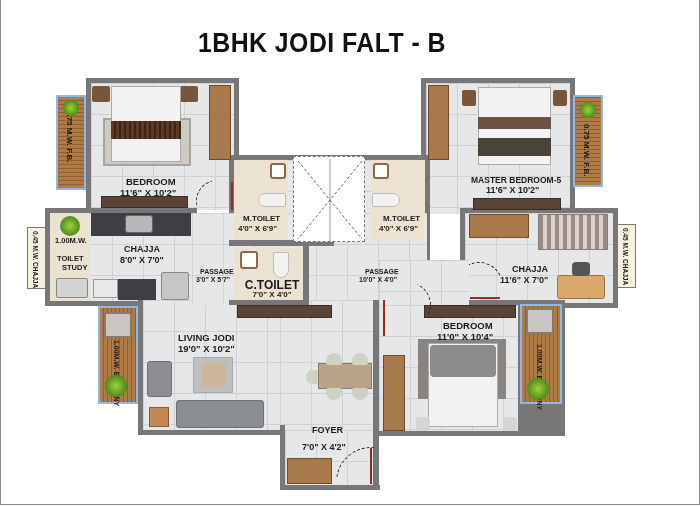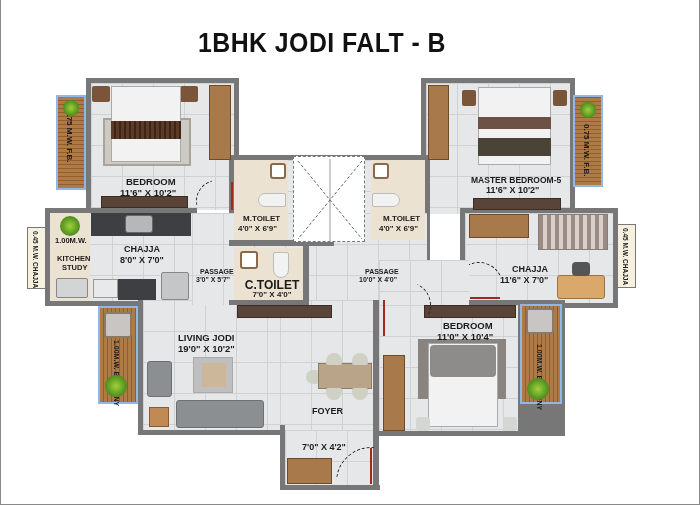--- a/index.html
+++ b/index.html
@@ -119,21 +119,21 @@
   <div class="label lg" style="left:120px;top:187px;">11'6" X 10'2"</div>
 
   <div class="abs counter" style="left:91px;top:213px;width:100px;height:23px;"></div>
   <div class="abs" style="left:125px;top:215px;width:28px;height:18px;background:#b5b7b9;border:1px solid #666;border-radius:3px;"></div>
   <div class="abs" style="left:93px;top:279px;width:25px;height:19px;background:#e9e9e9;border:1px solid #999;"></div>
   <div class="abs counter" style="left:118px;top:279px;width:38px;height:21px;"></div>
   <div class="abs" style="left:161px;top:272px;width:28px;height:28px;background:#c4c6c8;border:1px solid #888;border-radius:2px;"></div>
   <div class="abs" style="left:56px;top:278px;width:32px;height:20px;background:#d3d4d6;border:1px solid #888;border-radius:2px;"></div>
   <div class="abs plant" style="left:60px;top:216px;width:20px;height:20px;"></div>
   <div class="label" style="left:55px;top:236px;font-size:7.5px;line-height:9px;">1.00M.W.</div>
-  <div class="label" style="left:57px;top:254px;font-size:7.5px;line-height:9px;">KITCHEN</div>
+  <div class="label" style="left:57px;top:254px;font-size:7.5px;line-height:9px;">TOILET</div>
   <div class="label" style="left:62px;top:263px;font-size:7.5px;line-height:9px;">STUDY</div>
   <div class="label" style="left:124px;top:244px;">CHAJJA</div>
   <div class="label" style="left:120px;top:255px;">8'0" X 7'0"</div>
 
   <div class="label" style="left:200px;top:268px;font-size:7px;line-height:8px;">PASSAGE</div>
   <div class="label" style="left:196px;top:276px;font-size:7px;line-height:8px;">3'0" X 5'7"</div>
   <div class="door-arc" style="left:196px;top:180px;width:40px;height:40px;transform:rotate(-60deg);"></div>
   <div class="doorleaf" style="left:231px;top:182px;width:2px;height:28px;"></div>
 
   <div class="abs" style="left:270px;top:163px;width:16px;height:16px;background:#fff;border:2px solid #8b6a4a;border-radius:3px;"></div>
@@ -183,21 +183,21 @@
   <div class="label lg" style="left:178px;top:343px;">19'0" X 10'2"</div>
 
   <div class="abs" style="left:318px;top:363px;width:54px;height:26px;background:#b9a48a;border:1px solid #8e7b62;"></div>
   <div class="abs" style="left:326px;top:353px;width:16px;height:12px;background:#cfd1c4;border-radius:8px 8px 2px 2px;"></div>
   <div class="abs" style="left:352px;top:353px;width:16px;height:12px;background:#cfd1c4;border-radius:8px 8px 2px 2px;"></div>
   <div class="abs" style="left:326px;top:388px;width:16px;height:12px;background:#cfd1c4;border-radius:2px 2px 8px 8px;"></div>
   <div class="abs" style="left:352px;top:388px;width:16px;height:12px;background:#cfd1c4;border-radius:2px 2px 8px 8px;"></div>
   <div class="abs" style="left:306px;top:370px;width:12px;height:14px;background:#cfd1c4;border-radius:8px 2px 2px 8px;"></div>
 
   <div class="abs wardrobe" style="left:287px;top:458px;width:45px;height:26px;"></div>
-  <div class="label" style="left:312px;top:406px;">FOYER</div>
+  <div class="label" style="left:312px;top:425px;">FOYER</div>
   <div class="label" style="left:302px;top:442px;">7'0" X 4'2"</div>
   <div class="door-arc" style="left:336px;top:447px;width:68px;height:68px;transform:rotate(-40deg);"></div>
   <div class="doorleaf" style="left:370px;top:448px;width:2px;height:36px;"></div>
 
   <div class="abs tvunit" style="left:424px;top:305px;width:92px;height:13px;"></div>
   <div class="abs wardrobe" style="left:383px;top:355px;width:22px;height:76px;"></div>
   <div class="abs" style="left:418px;top:339px;width:88px;height:60px;background:#8a8480;"></div>
   <div class="abs bed" style="left:428px;top:343px;width:70px;height:84px;"></div>
   <div class="abs" style="left:430px;top:345px;width:66px;height:32px;background:#8e8b8b;border-radius:4px;"></div>
   <div class="abs nightstand" style="left:416px;top:417px;width:14px;height:14px;background:#d3d6d3;border-radius:3px;"></div>

